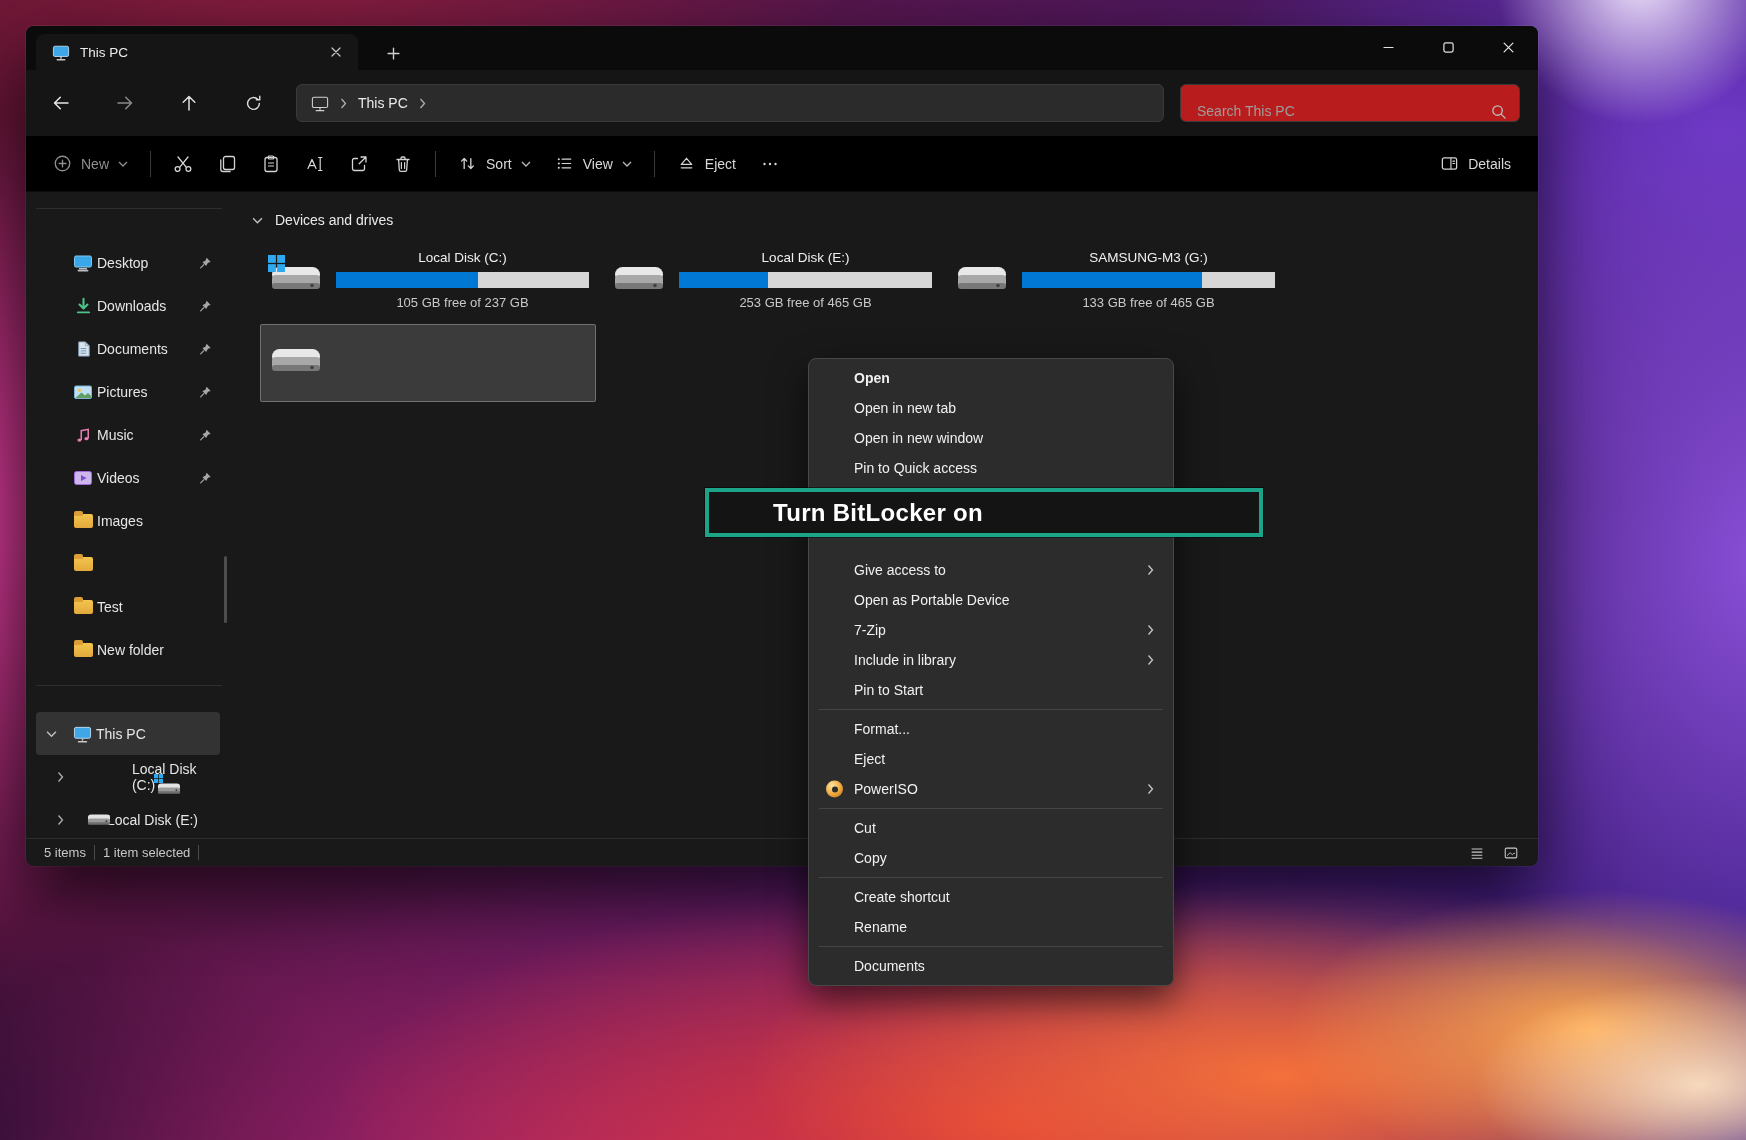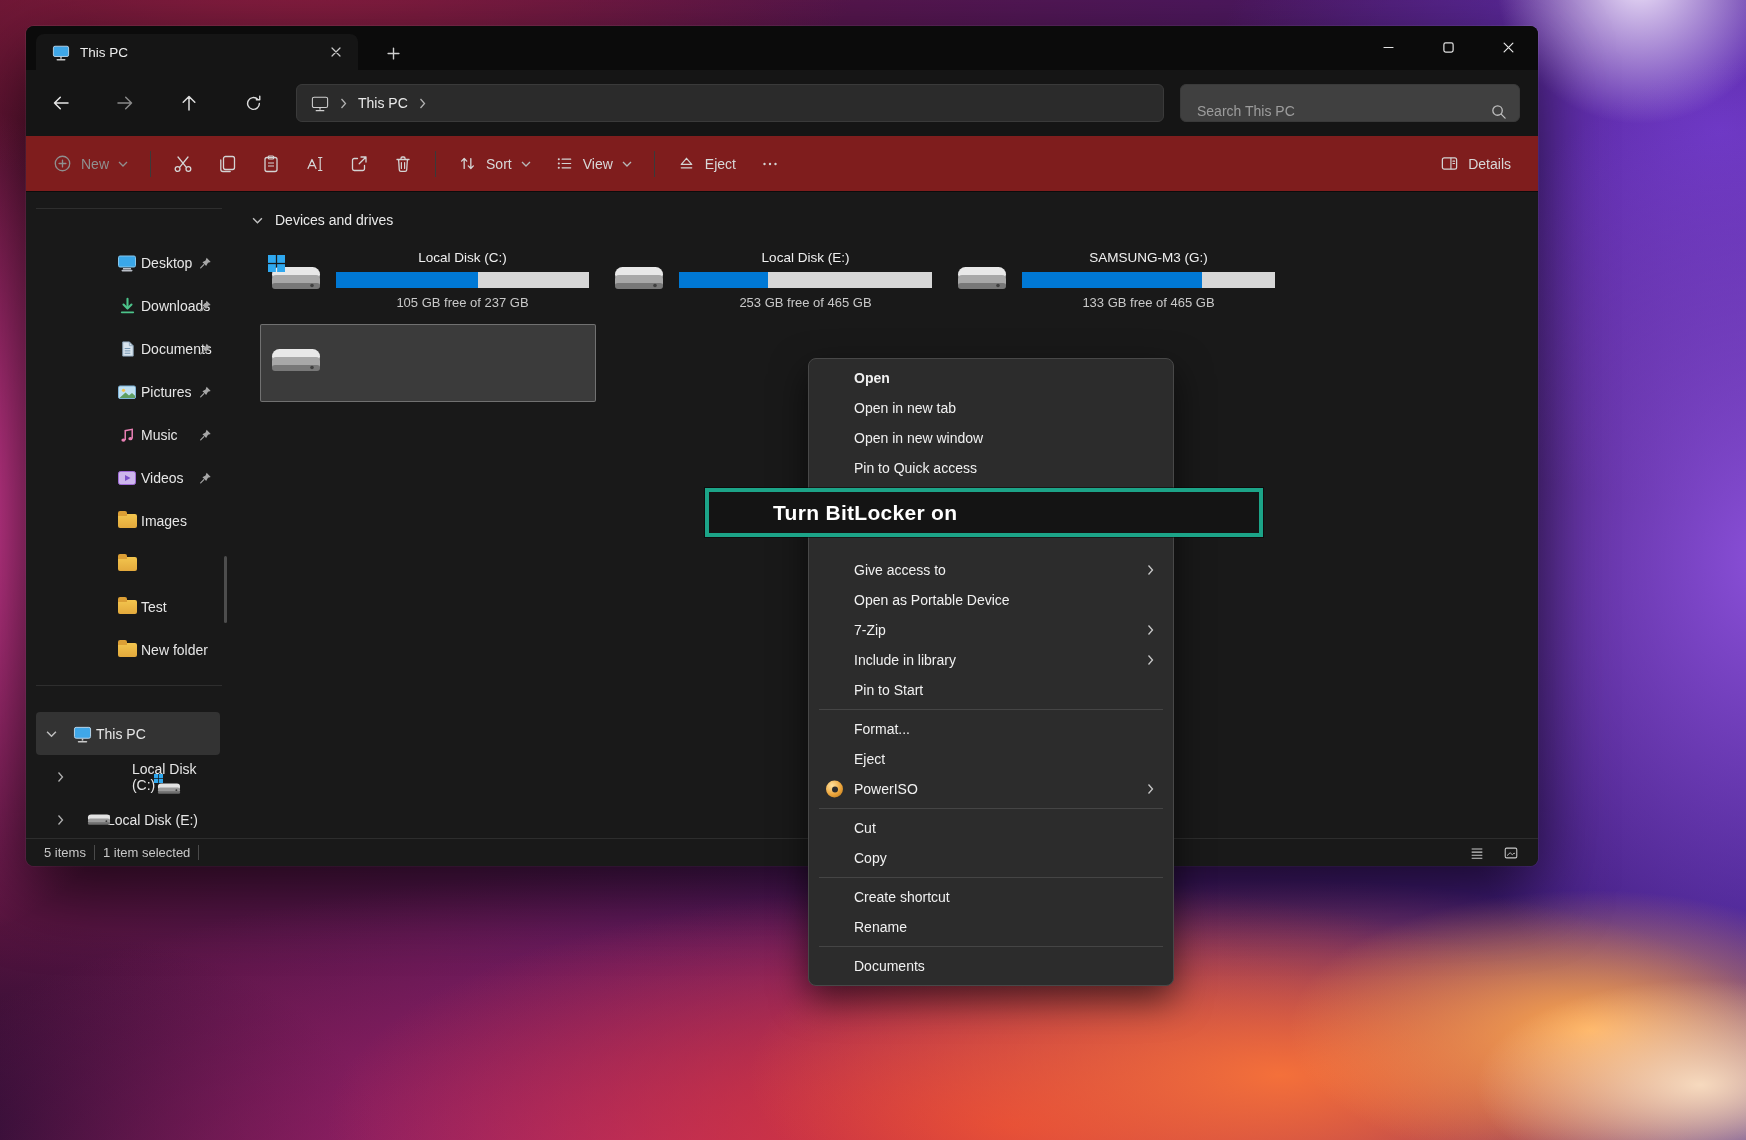--- a/index.html
+++ b/index.html
@@ -38,41 +38,41 @@
   .win-controls{position:absolute;right:0;top:0;display:flex;height:42px;}
   .wc{width:60px;height:42px;display:flex;align-items:center;justify-content:center;}
 
   
   .navrow{position:relative;height:66px;background:#151515;display:flex;align-items:center;
     padding-left:18px;gap:30px;}
   .nav-btn{width:34px;height:34px;border-radius:4px;display:flex;align-items:center;justify-content:center;flex:none;}
   .addressbar{position:absolute;left:270px;top:14px;width:868px;height:38px;background:#2b2b2b;
     border:1px solid #3a3a3a;border-radius:6px;display:flex;align-items:center;gap:11px;padding:0 14px;}
   .crumb{font-size:14px;color:#eaeaea;}
-  .searchbar{position:absolute;left:1154px;top:14px;width:340px;height:38px;background:#404040;
+  .searchbar{position:absolute;left:1154px;top:14px;width:340px;height:38px;background:#b91c1c;
     border:1px solid #3a3a3a;border-radius:6px;display:flex;align-items:center;padding:16px 12px 0 14px;}
   .search-input{flex:1;background:transparent;border:none;outline:none;font-size:14px;color:#d8d8d8;
     font-family:"Liberation Sans","DejaVu Sans",sans-serif;}
   .search-input::placeholder{color:#9d9d9d;opacity:1;}
 
   
-  .toolbar{height:56px;background:#7f1d1d;display:flex;align-items:center;padding:0 16px;gap:2px;
+  .toolbar{height:56px;background:#000000;display:flex;align-items:center;padding:0 16px;gap:2px;
     border-bottom:1px solid #0c0c0c;}
   .tb-btn{display:flex;align-items:center;gap:9px;height:38px;padding:0 11px;border-radius:4px;
     color:#d8d8d8;font-size:14px;flex:none;}
   .tb-icon-btn{width:42px;justify-content:center;}
   .tb-new{color:#8f8f8f;}
   .tb-sep{width:1px;height:26px;background:#3a3a3a;margin:0 9px;flex:none;}
   .tb-spacer{flex:1;}
 
   
   .main{position:absolute;top:166px;bottom:28px;left:0;right:0;display:flex;}
   .sidebar{width:212px;position:relative;flex:none;}
   .side-topline{position:absolute;top:16px;left:10px;right:16px;height:1px;background:#2e2e2e;}
-  .side-list{margin-top:49px;padding-left:44px;}
+  .side-list{margin-top:49px;}
   .side-item{position:relative;height:43px;display:flex;align-items:center;padding-left:61px;
     margin:0 18px 0 10px;font-size:14px;color:#e6e6e6;border-radius:4px;}
   .si-ico{position:absolute;left:37px;top:50%;transform:translateY(-50%);width:20px;height:20px;
     display:flex;align-items:center;justify-content:center;}
   .si-pin{position:absolute;right:8px;top:50%;transform:translateY(-50%);}
   .side-sep{height:1px;background:#2e2e2e;margin:14px 16px 14px 10px;}
   .tree{margin-top:26px;}
   .side-item.selected{background:#333333;}
   .tree-chev{position:absolute;left:10px;top:50%;transform:translateY(-50%);}
   .tree-root{padding-left:60px;}
@@ -122,21 +122,21 @@
   .menu-sep{height:1px;background:#454545;margin:4px 10px;}
   .submenu-arrow{position:absolute;right:15px;top:50%;transform:translateY(-50%);}
   .menu-disc{position:absolute;left:13px;top:50%;transform:translateY(-50%);width:17px;height:17px;
     border-radius:50%;background:radial-gradient(circle at 35% 30%,#ffe2a0,#eda63c 55%,#b36f12);}
   .menu-disc::after{content:"";position:absolute;inset:5.5px;border-radius:50%;background:#2c2c2c;}
 
   
   .annotation{position:absolute;left:705px;top:488px;width:558px;height:49px;z-index:60;
     border:4px solid #1ca488;background:#141414;box-shadow:0 0 0 1px rgba(0,0,0,.45);
     display:flex;align-items:center;padding-left:64px;}
-  .annotation-label{font-size:21px;font-weight:700;color:#ffffff;letter-spacing:.3px;}
+  .annotation-label{font-size:24px;font-weight:700;color:#ffffff;letter-spacing:.3px;}
 </style>
 </head>
 <body>
 
 <div class="wallpaper"></div>
 
 <div class="window">
 
   <div class="titlebar">
     <div class="tab">

